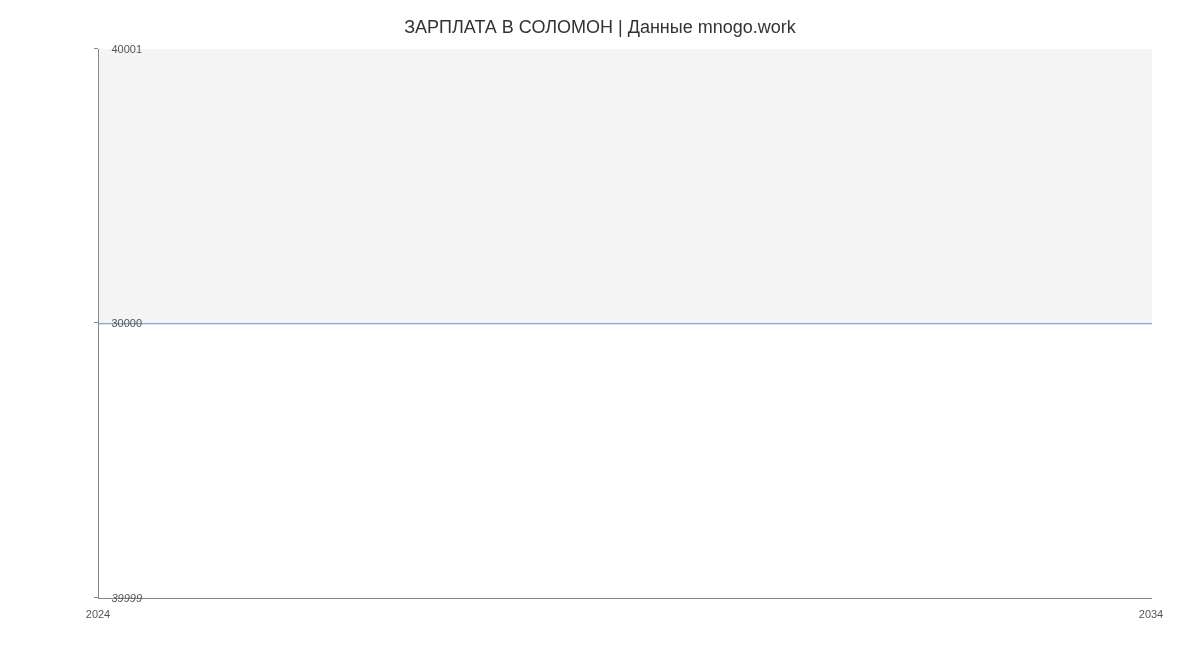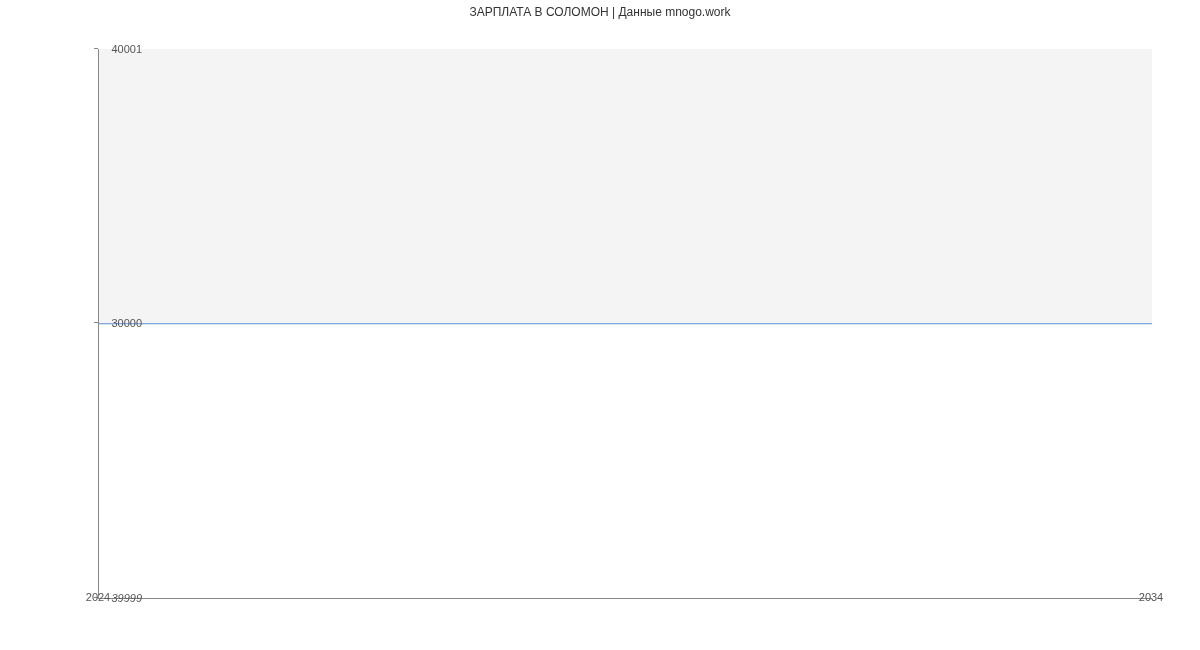--- a/index.html
+++ b/index.html
@@ -6,23 +6,23 @@
       margin: 0;
       padding: 0;
       font-family: Verdana, Geneva, sans-serif;
       background: #ffffff;
       width: 1200px;
       height: 650px;
       position: relative;
     }
     .chart-title {
       text-align: center;
-      font-size: 12px;
+      font-size: 18px;
       color: #333;
-      padding-top: 5px;
+      padding-top: 17px;
       font-weight: normal;
     }
     .chart-container {
       position: absolute;
       left: 98px;
       top: 49px;
       width: 1053px;
       height: 549px;
     }
     .plot-area {
@@ -66,21 +66,21 @@
     }
     .y-tick-mid {
       top: 323px;
     }
     .y-tick-bot {
       top: 598px;
       font-style: italic;
     }
     .x-tick-label {
       position: absolute;
-      top: 591px;
+      top: 608px;
       font-size: 11px;
       color: #555;
       transform: translateX(-50%);
     }
     .x-tick-left {
       left: 98px;
     }
     .x-tick-right {
       left: 1151px;
     }

